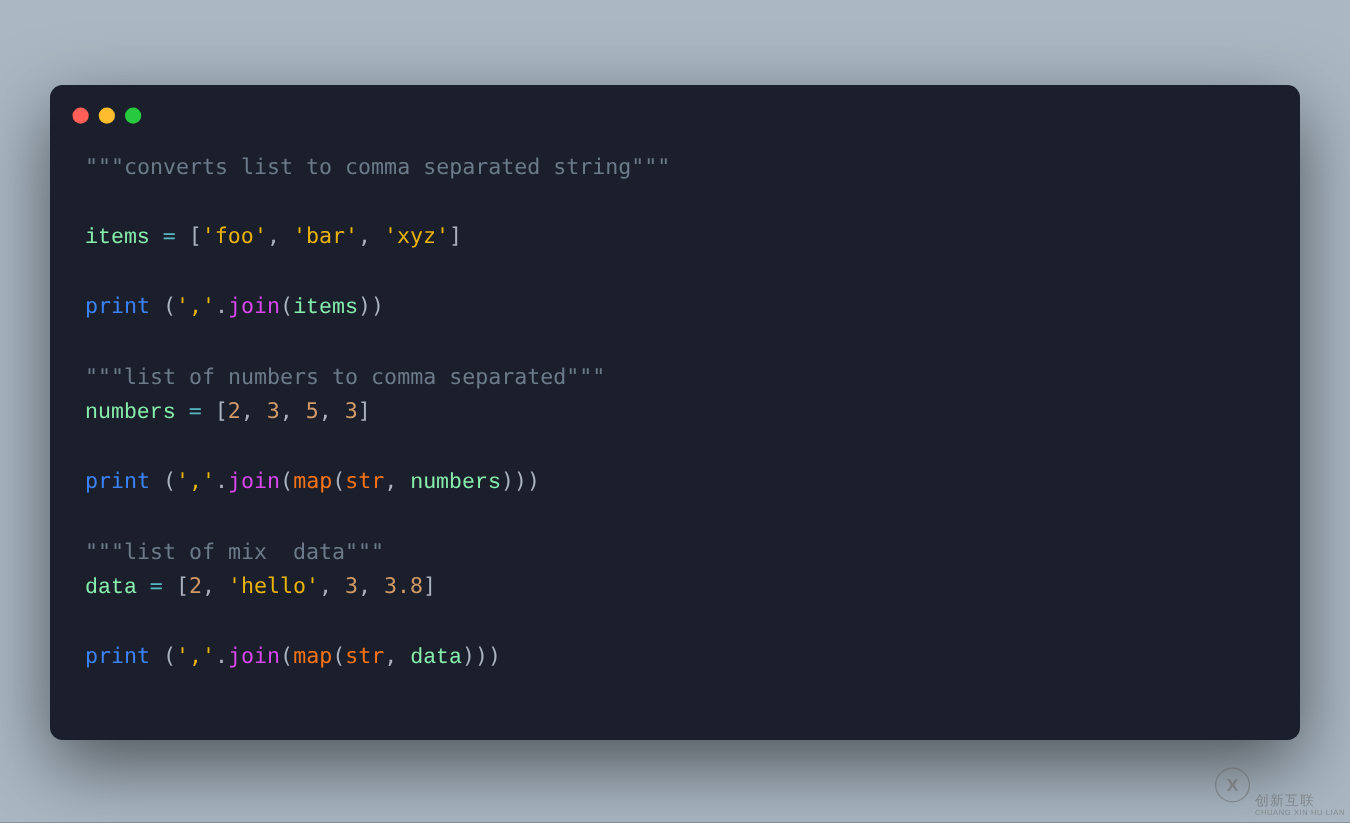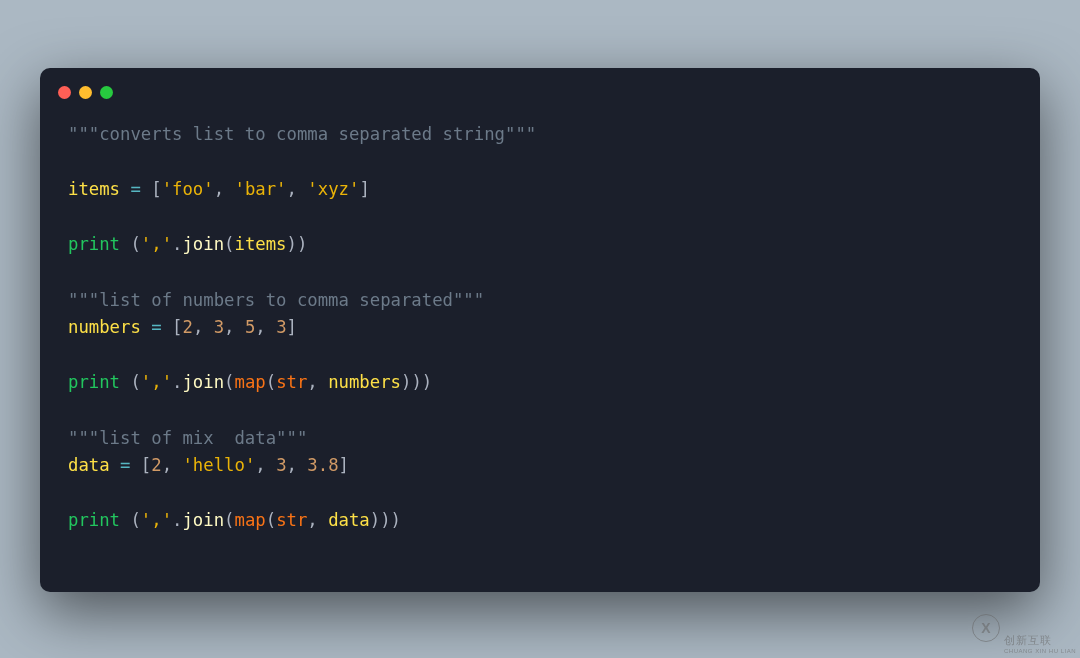--- a/index.html
+++ b/index.html
@@ -41,27 +41,27 @@
   pre.code {
     margin: 0;
     padding: 0 28px 24px 28px;
     font-family: inherit;
     font-size: 17.3px;
     line-height: 27.6px;
     color: #abb2bf;
     white-space: pre;
   }
   .c-doc   { color:#6C7A89; }  
-  .c-var   { color:#fde047; }  
+  .c-var   { color:#86efac;font-family:Liberation Mono, monospace; }  
   .c-op    { color:#56B6C2; }  
   .c-punc  { color:#ABB2BF; }  
   .c-str   { color:#eab308; }  
   .c-num   { color:#D19A66; }  
-  .c-kw    { color:#22c55e; }  
-  .c-call  { color:#fef9c3; }  
+  .c-kw    { color:#3b82f6; }  
+  .c-call  { color:#d946ef; }  
   .c-builtin{color:#f97316; }  
 
   
   .watermark {
     position: absolute;
     right: 4px;
     bottom: 4px;
     display:flex;
     align-items:center;
     gap:4px;

